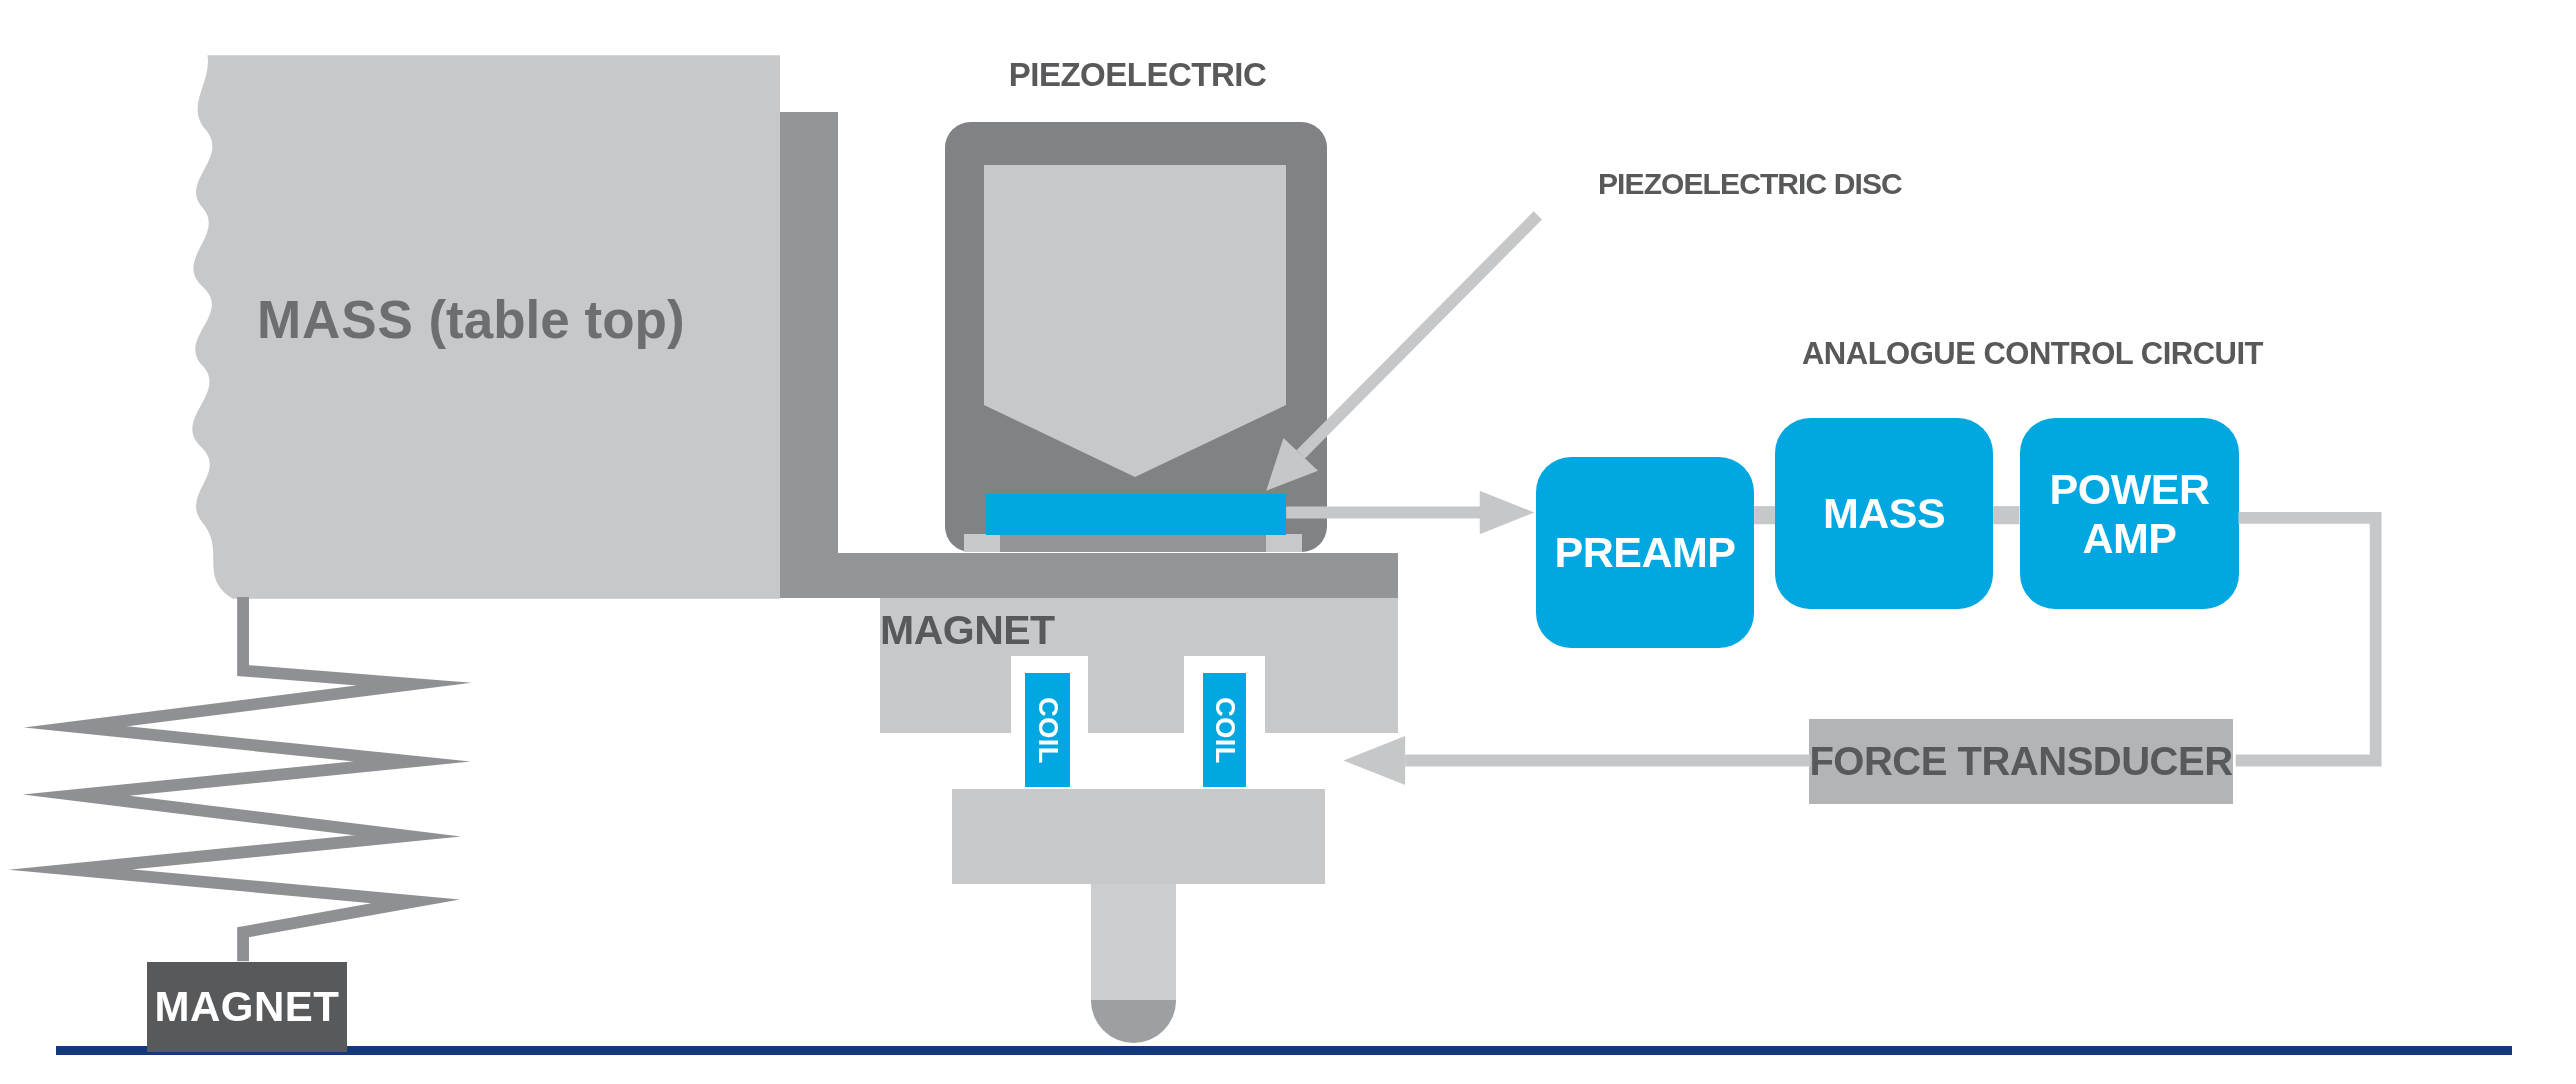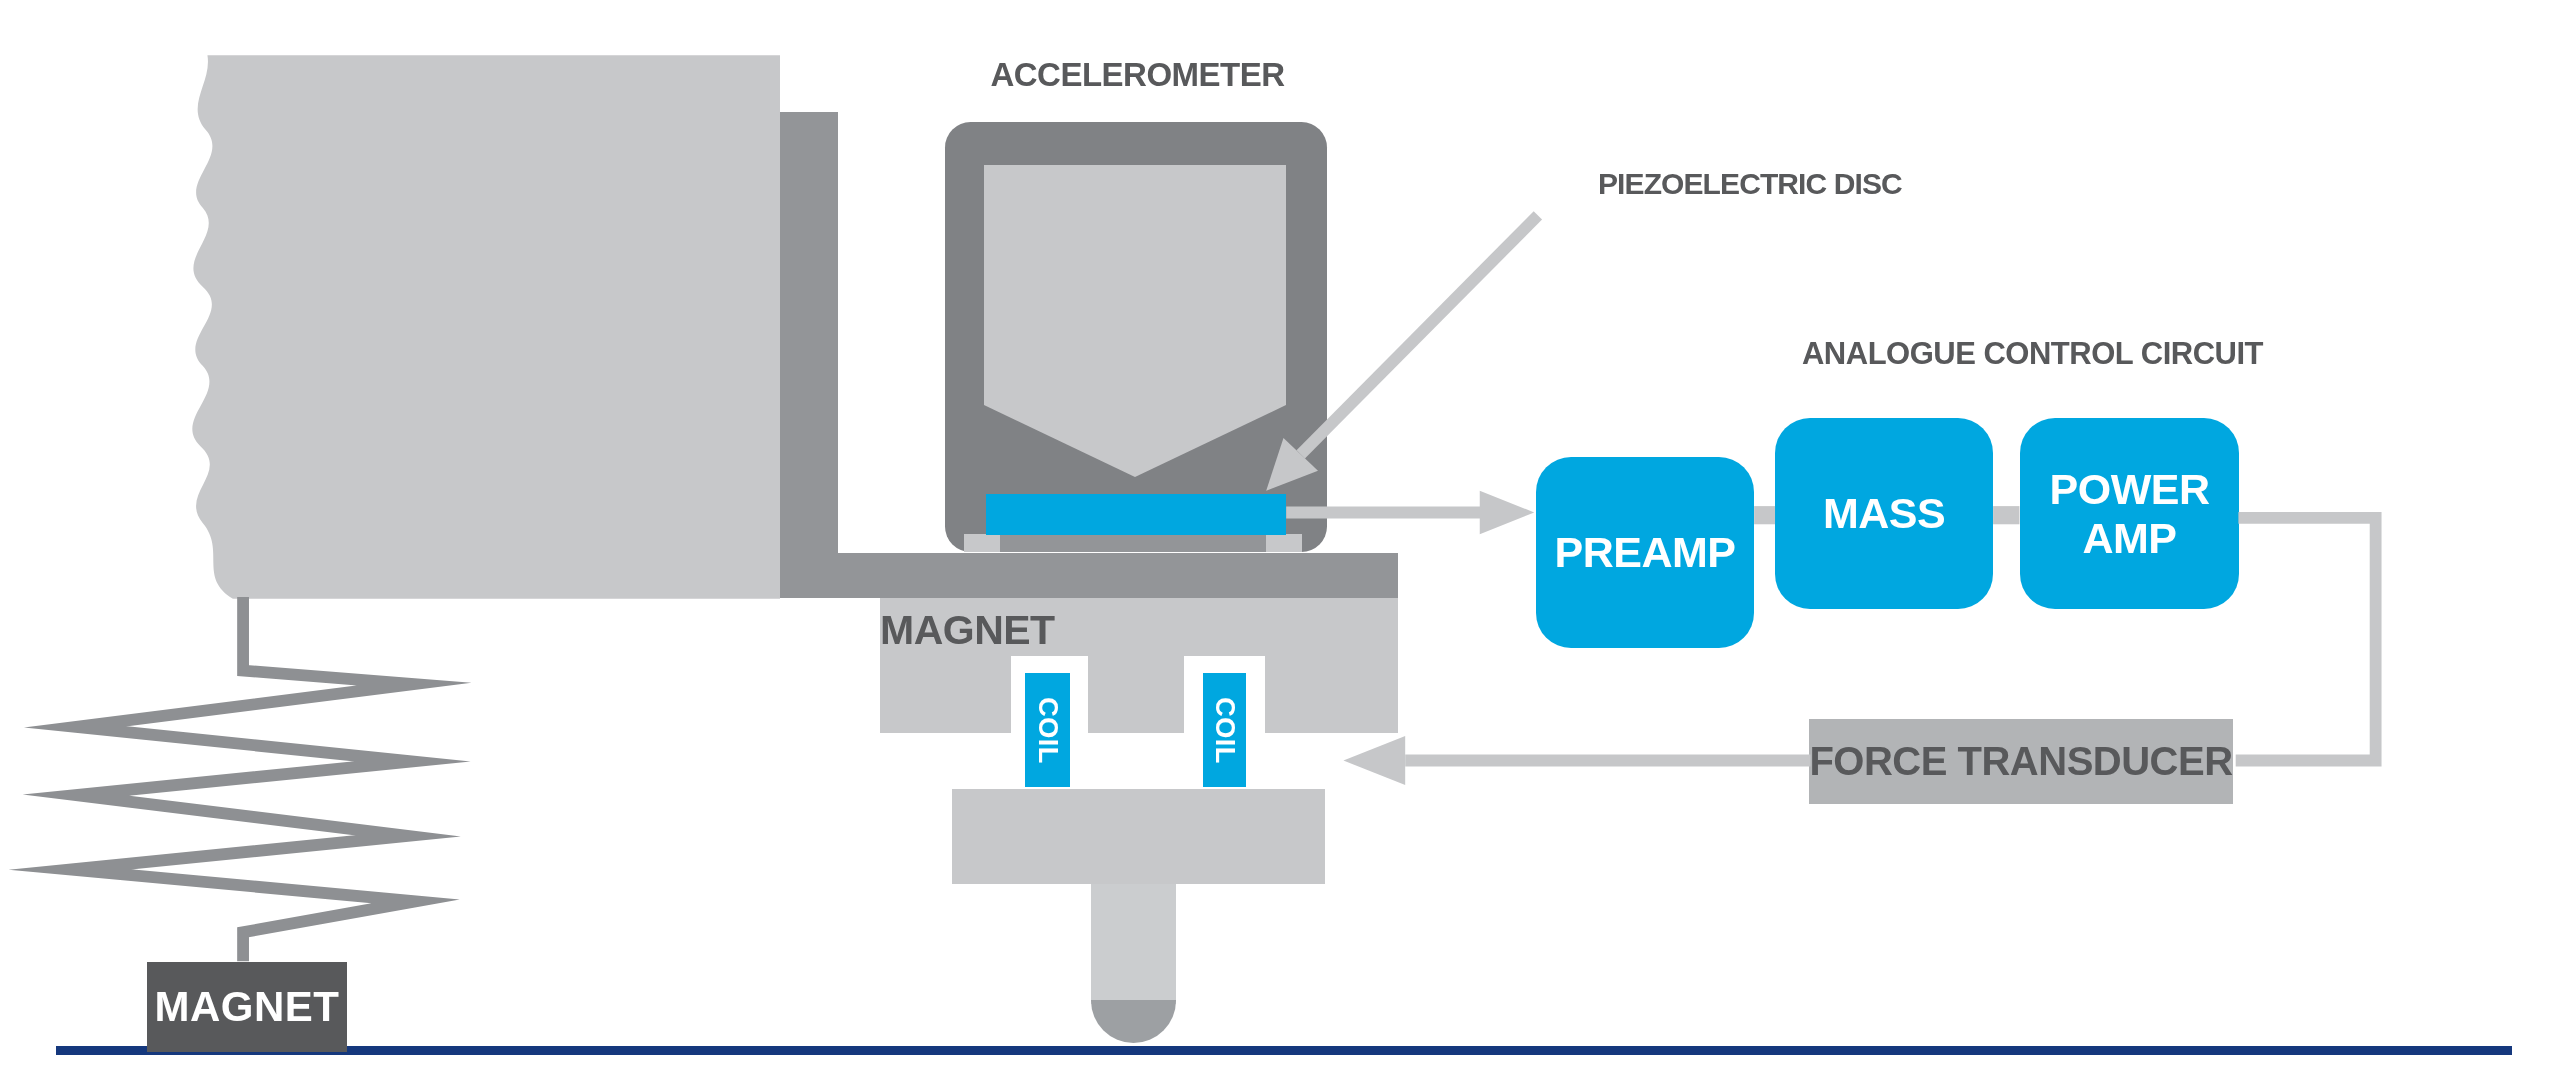--- a/index.html
+++ b/index.html
@@ -62,39 +62,40 @@
   <svg class="abs" id="mass-svg" width="618" height="544" viewBox="0 0 680 598">
     <path fill="#c7c8ca" d="M680,0 L680,598 L78,598
       C 40,575 70,545 45,515
       C 18,482 75,460 42,430
       C 12,400 72,372 45,342
       C 15,312 78,285 45,255
       C 12,225 70,198 45,168
       C 18,140 75,112 48,82
       C 25,55 55,30 50,0 Z"></path>
   </svg>
+  <div class="abs mass-text"><span class="b">MASS</span><span class="p"> (table top)</span></div>
 
   <div class="abs" id="clamp-bar"></div>
   <div class="abs" id="mount-plate"></div>
 
   <div class="abs" id="magnet-body"></div>
   <div class="abs slot" style="left:1011px;width:77px;"></div>
   <div class="abs slot" style="left:1184px;width:81px;"></div>
   <div class="abs lbl" id="magnet-label">MAGNET</div>
   <div class="abs coil" style="left:1025px;">
       <span>COIL</span>
     </div>
   <div class="abs coil" style="left:1203px;width:43px;">
       <span>COIL</span>
     </div>
   <div class="abs" id="platform"></div>
   <div class="abs" id="stem"></div>
   <div class="abs" id="stem-cap"></div>
 
-  <div class="abs lbl" id="accel-label">ACCELEROMETER</div>
+  <div class="abs lbl" id="accel-label">PIEZOELECTRIC</div>
   <div class="abs" id="accel-housing"></div>
   <div class="abs" id="accel-mass"></div>
   <div class="abs" id="accel-strip"></div>
   <div class="abs foot" style="left:964px;"></div>
   <div class="abs foot" style="left:1266px;"></div>
   <div class="abs" id="piezo-disc"></div>
   <div class="abs lbl" id="piezo-label">PIEZOELECTRIC DISC</div>
 
   <div class="abs lbl" id="circuit-title">ANALOGUE CONTROL CIRCUIT</div>
   <div class="abs blue-box" id="block-preamp">

